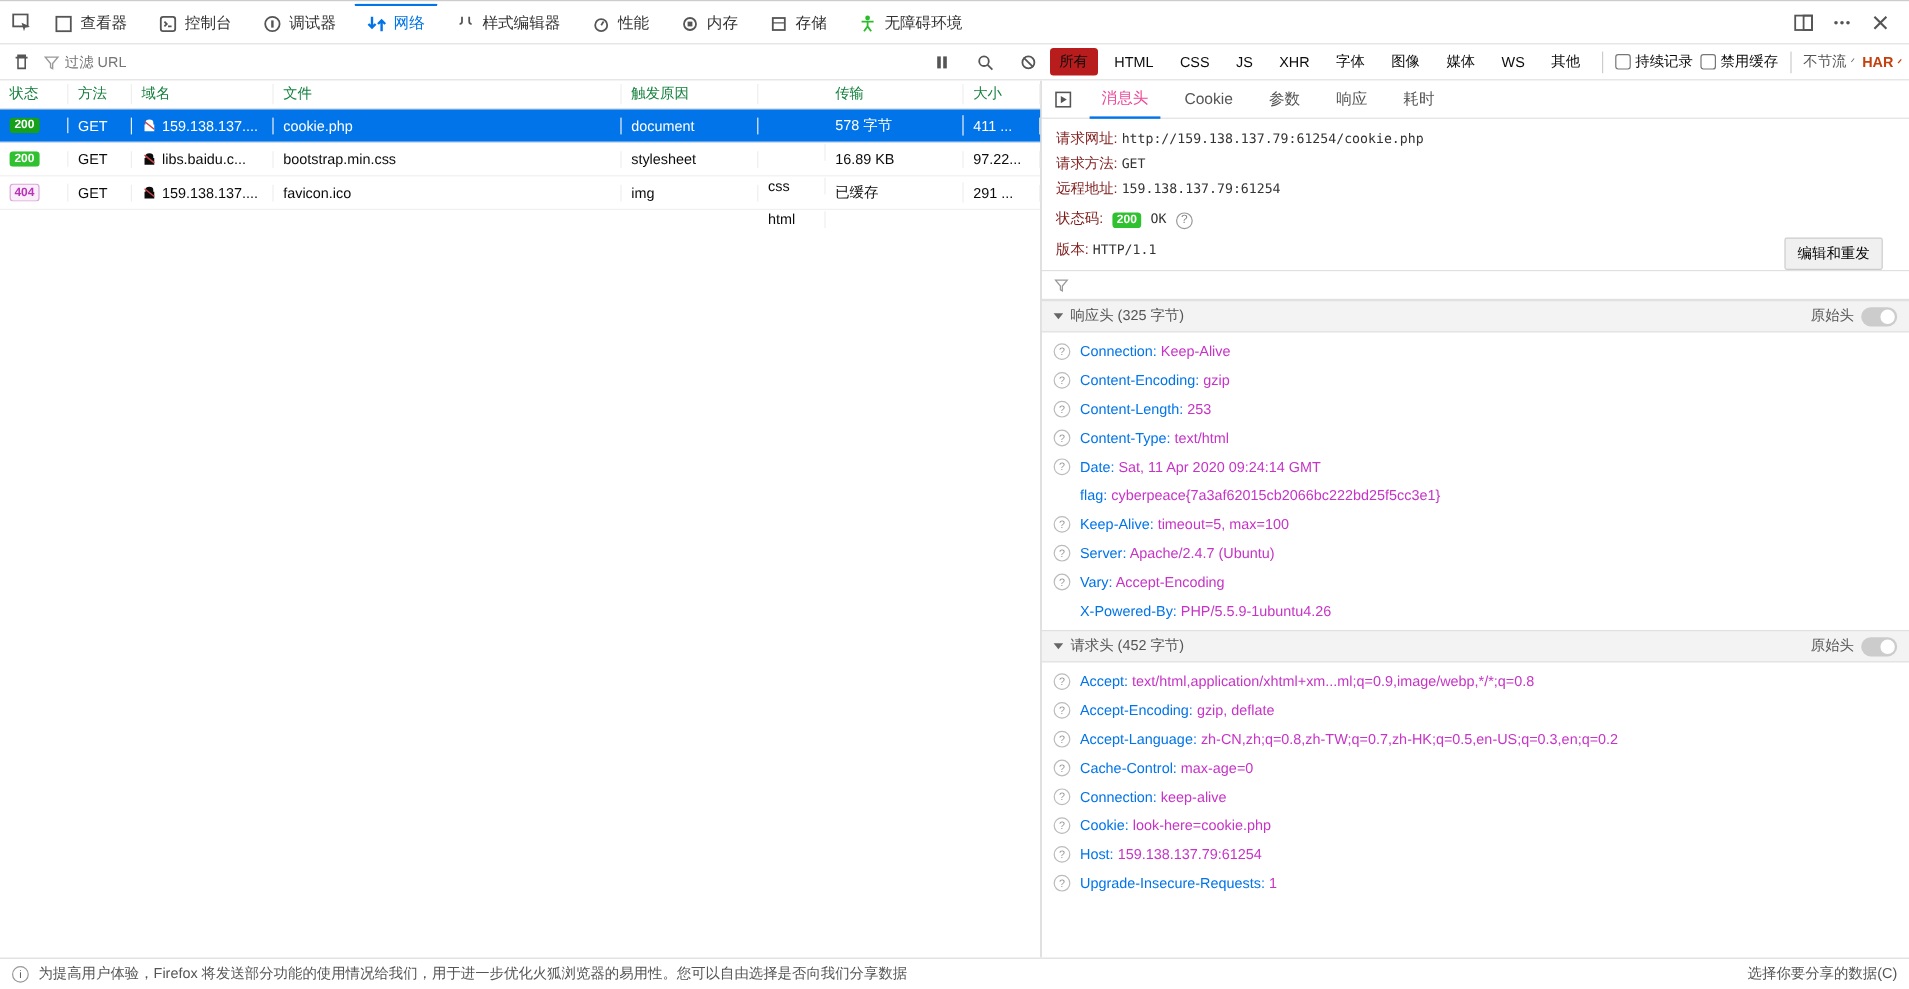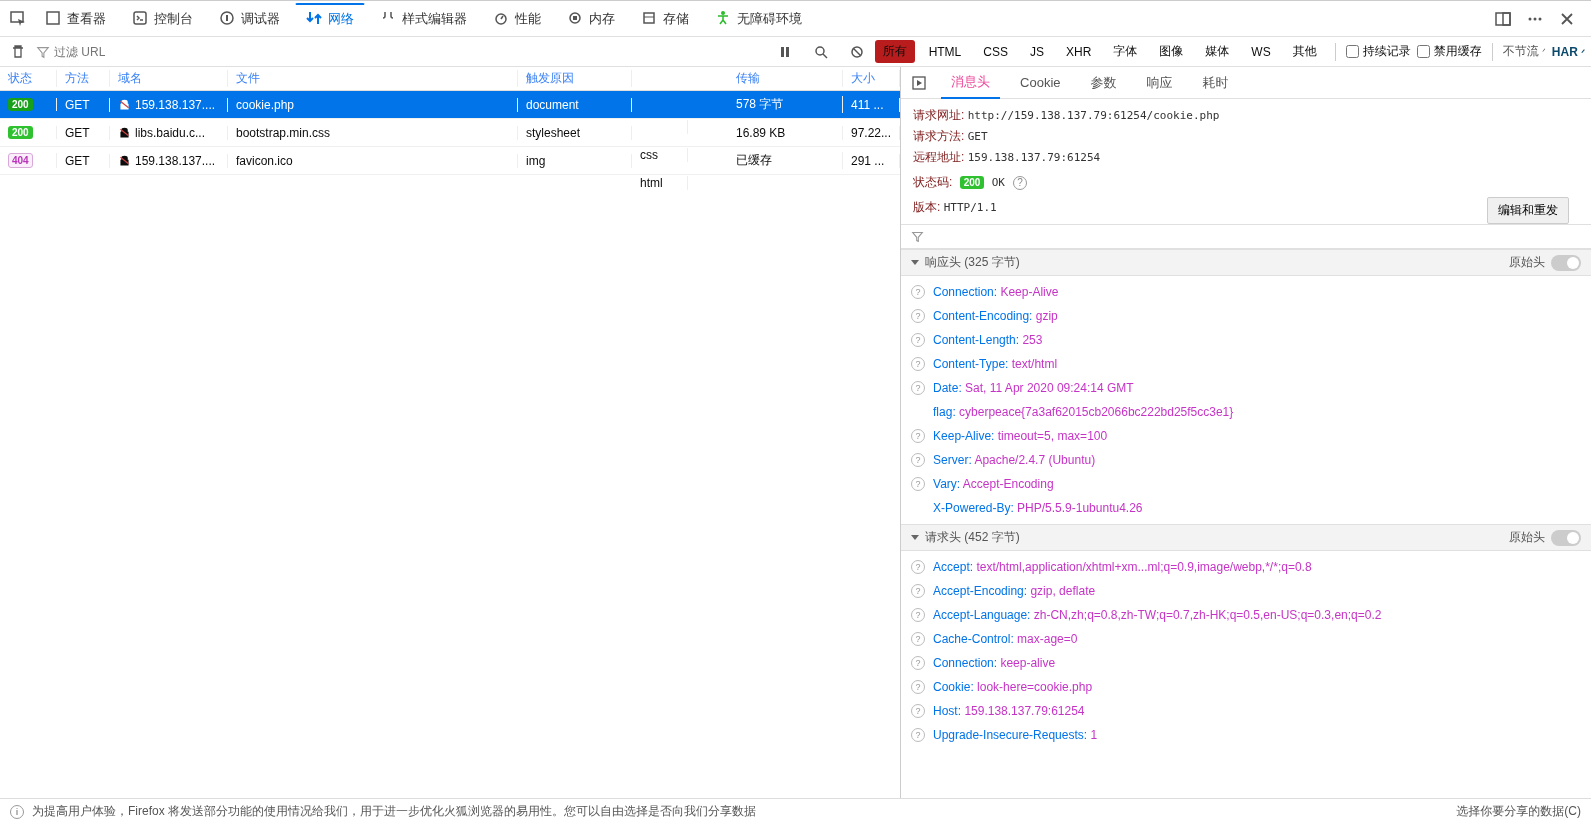--- a/index.html
+++ b/index.html
@@ -1,40 +1,40 @@
 <!DOCTYPE html>
 <html><head>
 <meta charset="utf-8">
 <style>
 * { margin:0; padding:0; box-sizing:border-box; font-family:"Segoe UI",Arial,sans-serif; }
 body { font-size:12px; color:#0c0c0d; background:#fff; }
 .root { width:1591px; height:824px; display:flex; flex-direction:column; border-top:1px solid #ccc; }
 .toolbar { height:36px; display:flex; align-items:center; border-bottom:1px solid #e0e0e0; padding:0 6px; gap:4px; }
-.tb-btn { display:flex; align-items:flex-start; gap:6px; padding:5px 10px; font-size:13px; cursor:pointer; color:#333; border:1px solid transparent; border-radius:2px; }
+.tb-btn { display:flex; align-items:flex-end; gap:6px; padding:5px 10px; font-size:13px; cursor:pointer; color:#333; border:1px solid transparent; border-radius:2px; }
 .tb-btn.active { color:#0074e8; border-top:2px solid #0074e8; }
 .tb-btn svg { width:16px; height:16px; }
 .tb-spacer { flex:1; }
 .tb-right { display:flex; align-items:center; gap:8px; padding-right:6px; }
 .icon-btn { width:24px; height:24px; display:flex; align-items:center; justify-content:center; cursor:pointer; border-radius:2px; }
 .icon-btn svg { width:16px; height:16px; }
 .filterbar { height:30px; display:flex; align-items:center; border-bottom:1px solid #e0e0e0; padding:0 6px; gap:6px; font-size:12px; }
 .filter-input { flex:0 0 300px; display:flex; align-items:center; gap:4px; color:#999; }
 .filter-input input { border:none; outline:none; font-size:12px; width:260px; }
 .fbar-spacer { flex:1; }
 .fbar-icons { display:flex; align-items:center; gap:12px; }
 .ftype { padding:3px 8px; cursor:pointer; }
 .ftype.sel { background:#b91c1c; border-radius:3px; }
 .chk { display:flex; align-items:center; gap:4px; }
 .no-throttle { color:#555; }
-.har { font-weight:600; color:#0c4a6e; }
+.har { font-weight:600; color:#c2410c; }
 .content { flex:1; display:flex; overflow:hidden; }
 .left { flex:0 0 868px; display:flex; flex-direction:column; border-right:1px solid #ccc; }
-.tbl-head { display:flex; height:24px; align-items:center; border-bottom:1px solid #e0e0e0; font-size:12px; color:#3b82f6; }
+.tbl-head { display:flex; height:24px; align-items:center; border-bottom:1px solid #e0e0e0; font-size:12px; color:#15803d; }
 .th,.td { padding:0 8px; border-right:1px solid #eee; overflow:hidden; white-space:nowrap; text-overflow:ellipsis; display:flex; align-items:center; gap:4px; }
-.c-status{flex:0 0 57px;} .c-method{flex:0 0 53px;} .c-domain{flex:0 0 118px;} .c-file{flex:0 0 290px;} .c-cause{flex:0 0 114px;} .c-type{flex:0 0 56px;margin-top:44px;} .c-transfer{flex:0 0 115px;margin-left:40px;} .c-size{flex:1;}
+.c-status{flex:0 0 57px;} .c-method{flex:0 0 53px;} .c-domain{flex:0 0 118px;} .c-file{flex:0 0 290px;} .c-cause{flex:0 0 114px;} .c-type{flex:0 0 56px;margin-top:44px;} .c-transfer{flex:0 0 115px;} .c-size{flex:1;}
 .tbl-body { flex:1; overflow:auto; }
 .row { display:flex; height:28px; align-items:center; font-size:12px; border-bottom:1px solid #f0f0f0; }
 .row.selected { background:#0074e8; color:#fff; }
 .row.selected .badge200 { background:#17a01a; color:#fff; }
 .badge200 { background:#30c130; color:#fff; padding:1px 4px; border-radius:3px; font-size:10px; font-weight:600; }
 .badge404 { color:#b933b9; font-weight:600; padding:1px 3px; border:1px solid #d8a8d8; background:#fbeefb; border-radius:3px; font-size:10px; }
 .lock-ico { width:13px; height:13px; }
 .lock-ico.green { fill:#30c130; } .lock-ico.gray { fill:#888; }
 .row.selected .lock-ico { fill:#fff; }
 .footer { height:28px; border-top:1px solid #e0e0e0; display:flex; align-items:center; gap:18px; padding:0 10px; font-size:12px; color:#444; }

